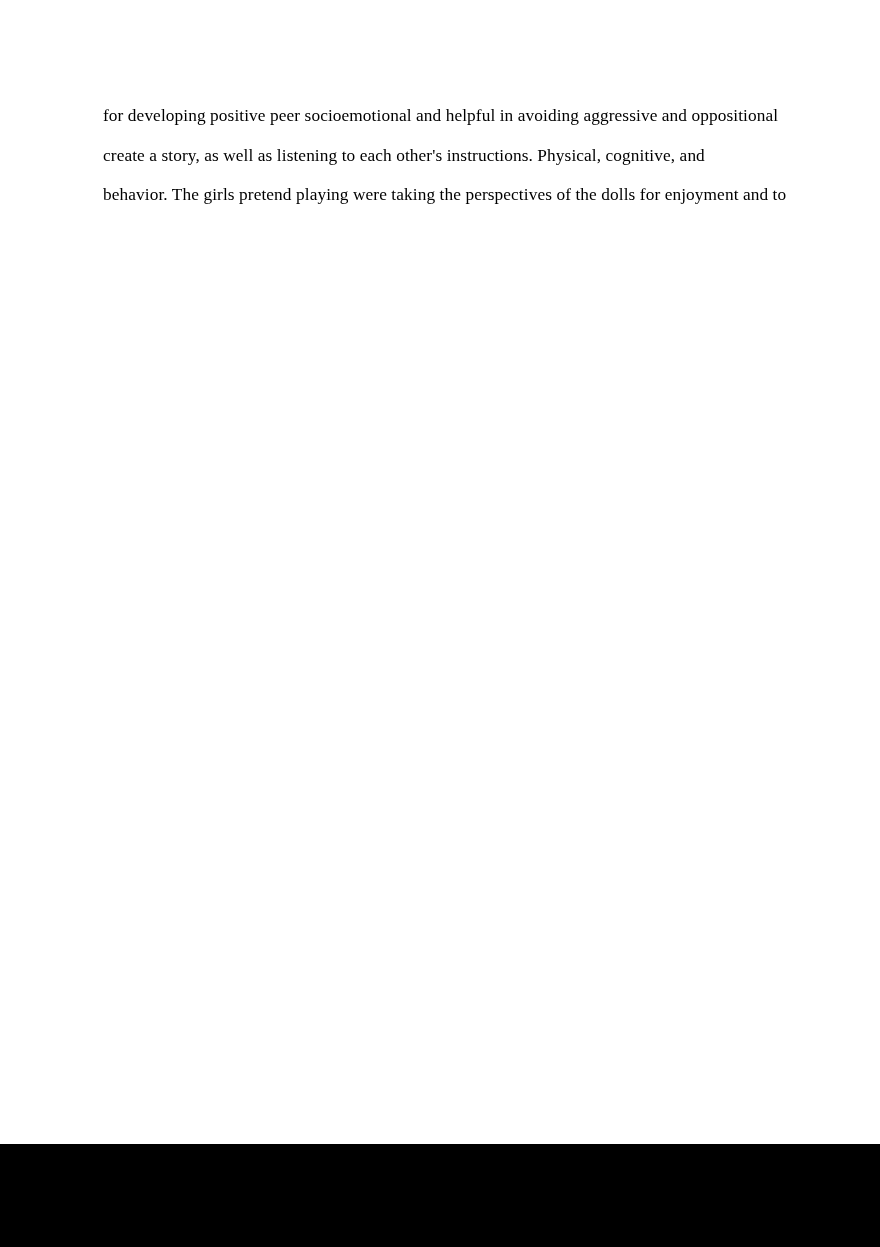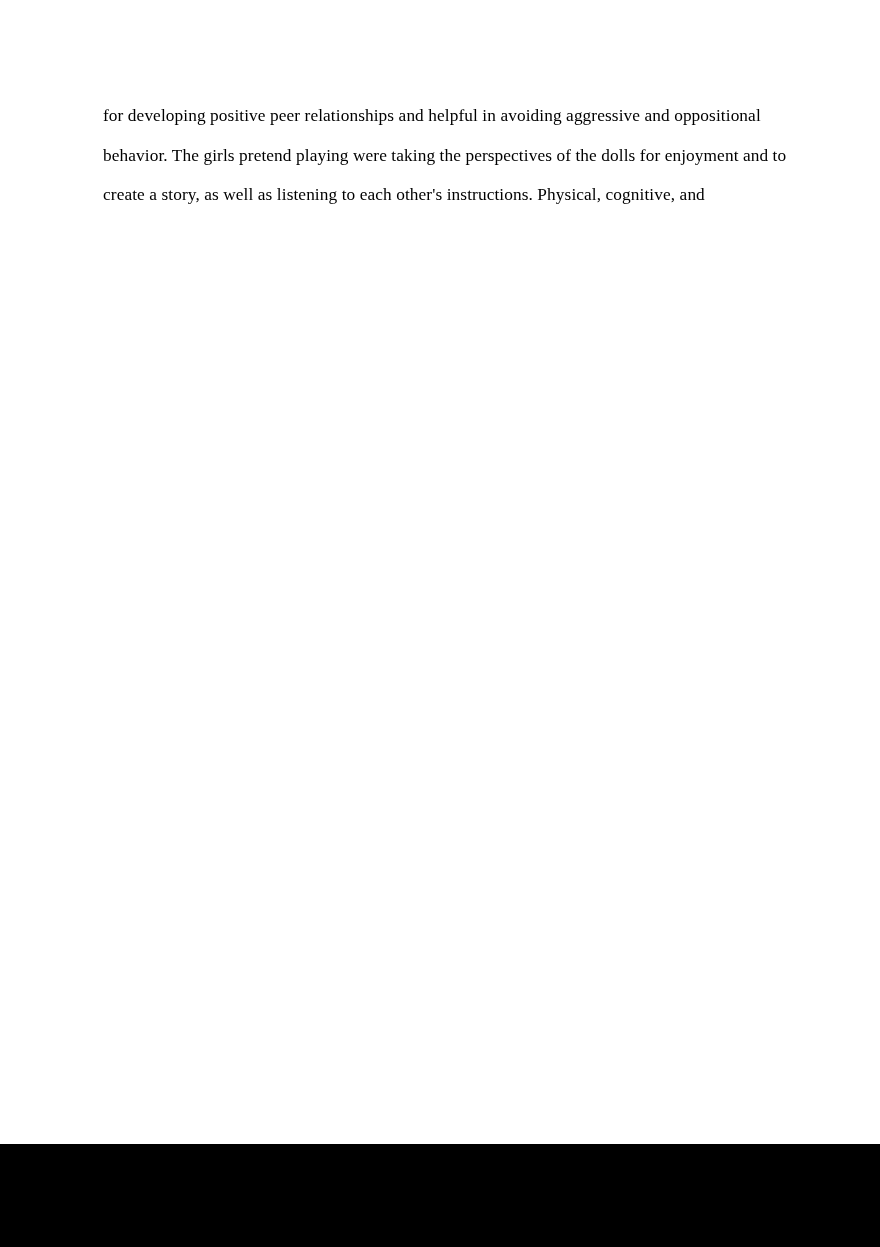--- a/index.html
+++ b/index.html
@@ -39,20 +39,20 @@
     width: 880px;
     height: 103px;
   }
 </style>
 </head>
 <body>
 
 <div class="page" style="background-color: rgb(255, 255, 255);">
 
   <div class="paragraph" style="color: rgb(0, 0, 0);">
-    <div class="line">for developing positive peer relationships and helpful in avoiding aggressive and oppositional</div>
+    <div class="line">for developing positive peer socioemotional and helpful in avoiding aggressive and oppositional</div>
+    <div class="line">create a story, as well as listening to each other's instructions. Physical, cognitive, and</div>
     <div class="line">behavior. The girls pretend playing were taking the perspectives of the dolls for enjoyment and to</div>
-    <div class="line">create a story, as well as listening to each other's instructions. Physical, cognitive, and</div>
   </div>
 
   <div class="footer-bar" style="background-color: rgb(0, 0, 0);"></div>
 
 </div>
 
 </body></html>

